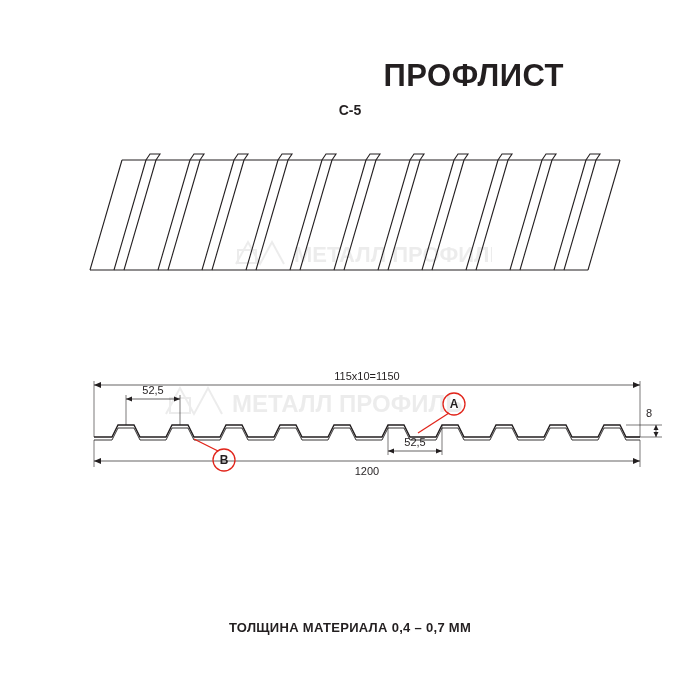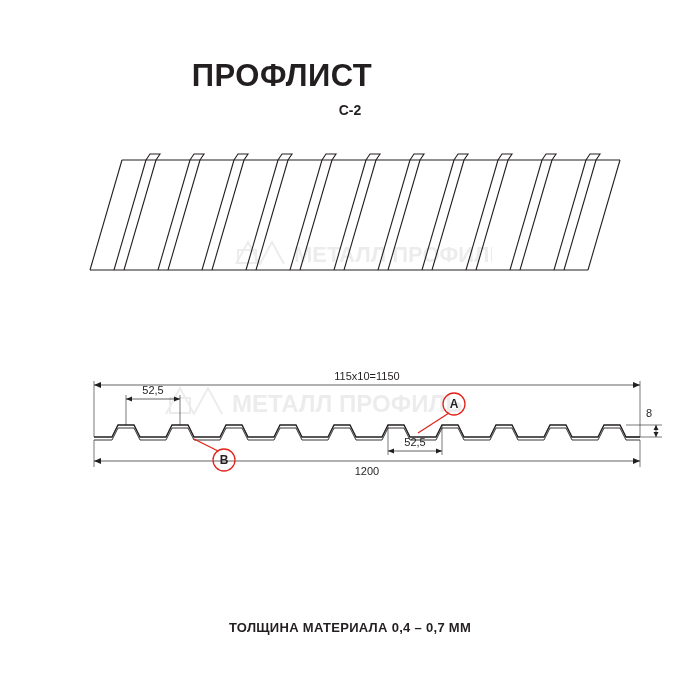--- a/index.html
+++ b/index.html
@@ -18,21 +18,21 @@
   .page {
     position: relative;
     width: 700px;
     height: 700px;
   }
   .title {
     position: absolute;
     top: 58px;
     left: 0;
     width: 564px;
-    text-align: center;
+    text-align: right;
     font-size: 31px;
     font-weight: bold;
     letter-spacing: 0.5px;
     color: #231f20;
   }
   .subtitle {
     position: absolute;
     top: 102px;
     left: 0;
     width: 700px;
@@ -85,21 +85,21 @@
     font-weight: bold;
     fill: #231f20;
   }
 </style>
 </head>
 <body>
 
 <div class="page">
 
   <div class="title">ПРОФЛИСТ</div>
-  <div class="subtitle">С-2</div>
+  <div class="subtitle">С-5</div>
 
   <div class="watermark wm1">
     <svg width="260" height="50" viewBox="0 0 260 50">
       <g fill="none" stroke="#dddddd" stroke-width="2">
         <path d="M4 36 L16 14 L28 36 L40 14 L52 36"></path>
         <rect x="6" y="22" width="18" height="13"></rect>
       </g>
       <text x="62" y="34" font-family="Liberation Sans, sans-serif" font-size="22" font-weight="bold" fill="#dedede">МЕТАЛЛ ПРОФИЛЬ</text>
     </svg>
   </div>

